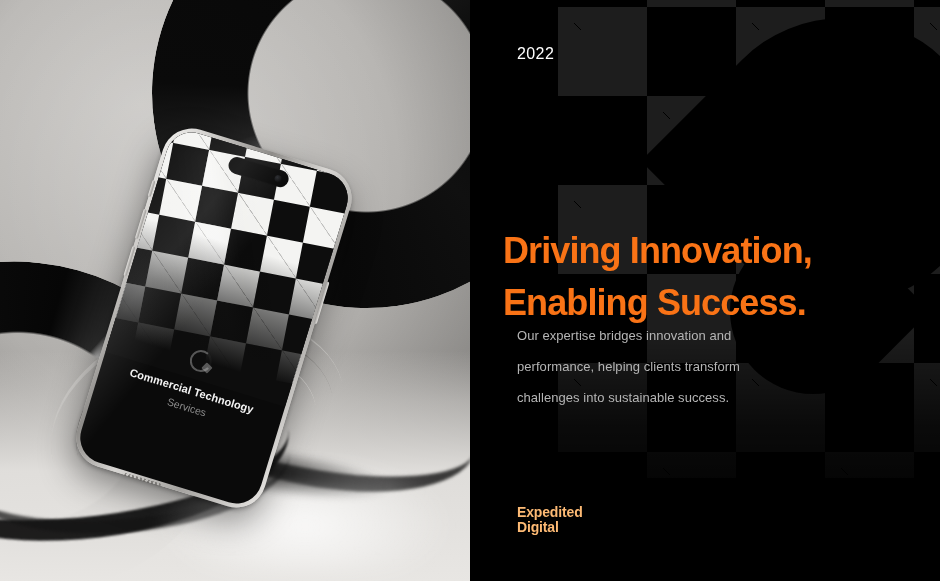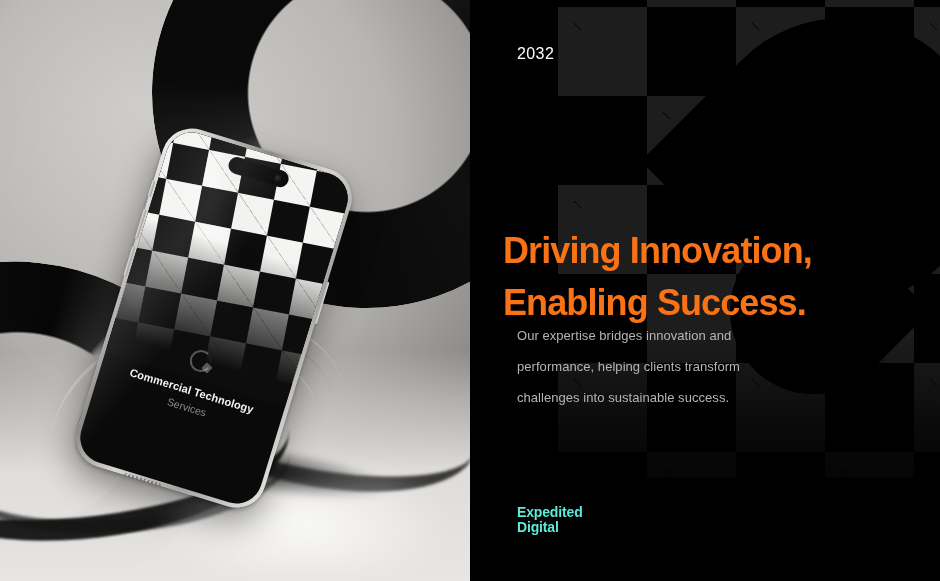--- a/index.html
+++ b/index.html
@@ -338,21 +338,21 @@
     width:282px;
     color:#b5b5b5;
     font-size:13px;
     font-weight:normal;
     line-height:31px;
     letter-spacing:.05px;
   }
   .footer-logo {
     position:absolute;
     left:47px; top:505px;
-    color:#5eead4;
+    color:#fdba74;
     font-size:14px;
     font-weight:bold;
     line-height:15px;
     letter-spacing:-.15px;
     white-space:pre-line;
   }
 </style>
 </head>
 <body>
 
@@ -412,21 +412,21 @@
 
   <section class="content-panel">
 
     <div class="diamond-grid"></div>
     <div class="logo-mark"></div>
     <div class="logo-mark-tail"></div>
     <div class="grid-fade"></div>
 
     <div class="content-inner">
 
-      <div class="year">2032</div>
+      <div class="year">2022</div>
 
       <h1 class="headline">Driving Innovation,
 Enabling Success.</h1>
 
       <p class="body-copy">Our expertise bridges innovation and performance, helping clients transform challenges into sustainable success.</p>
 
       <div class="footer-logo">Expedited
 Digital</div>
 
     </div>

